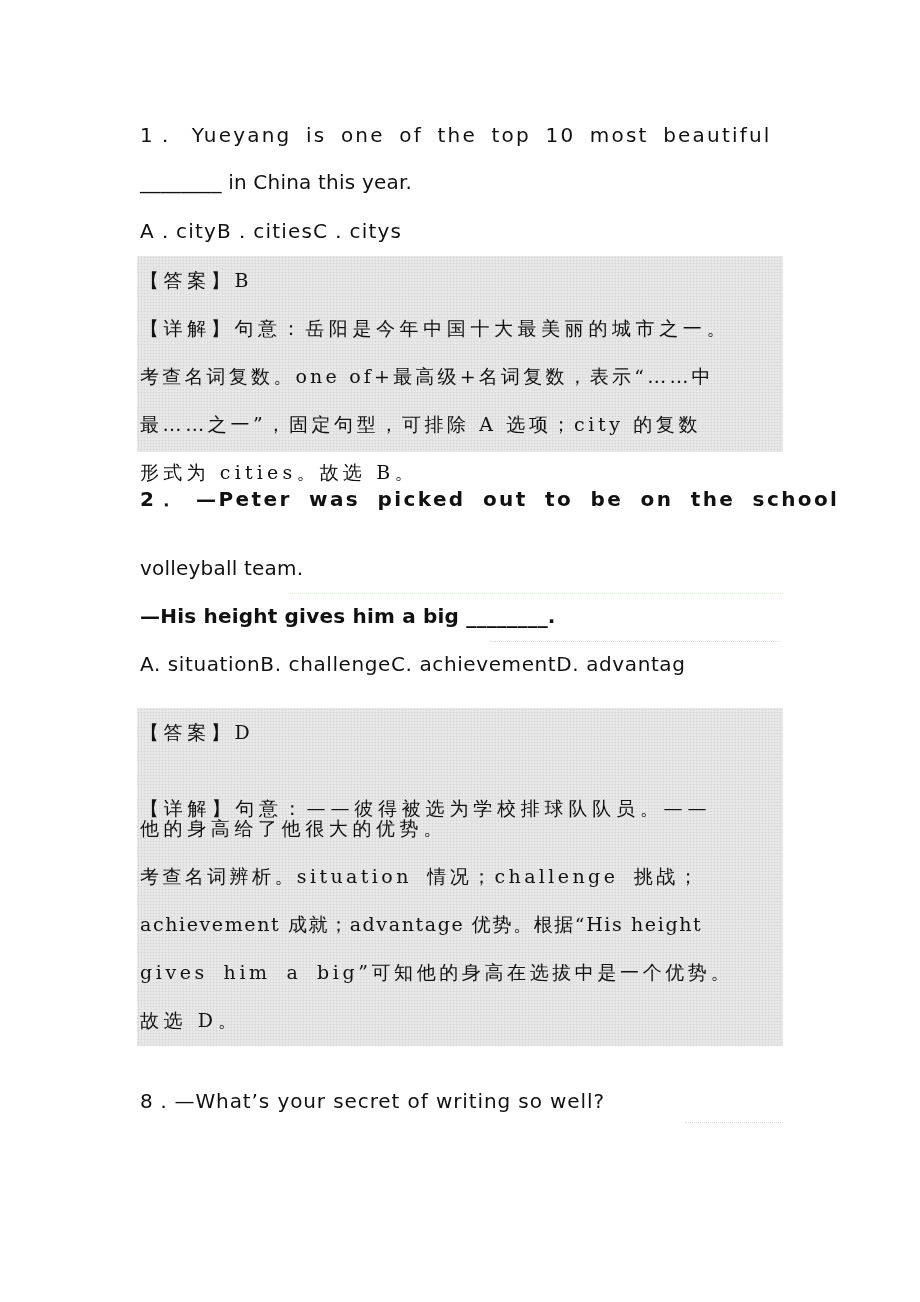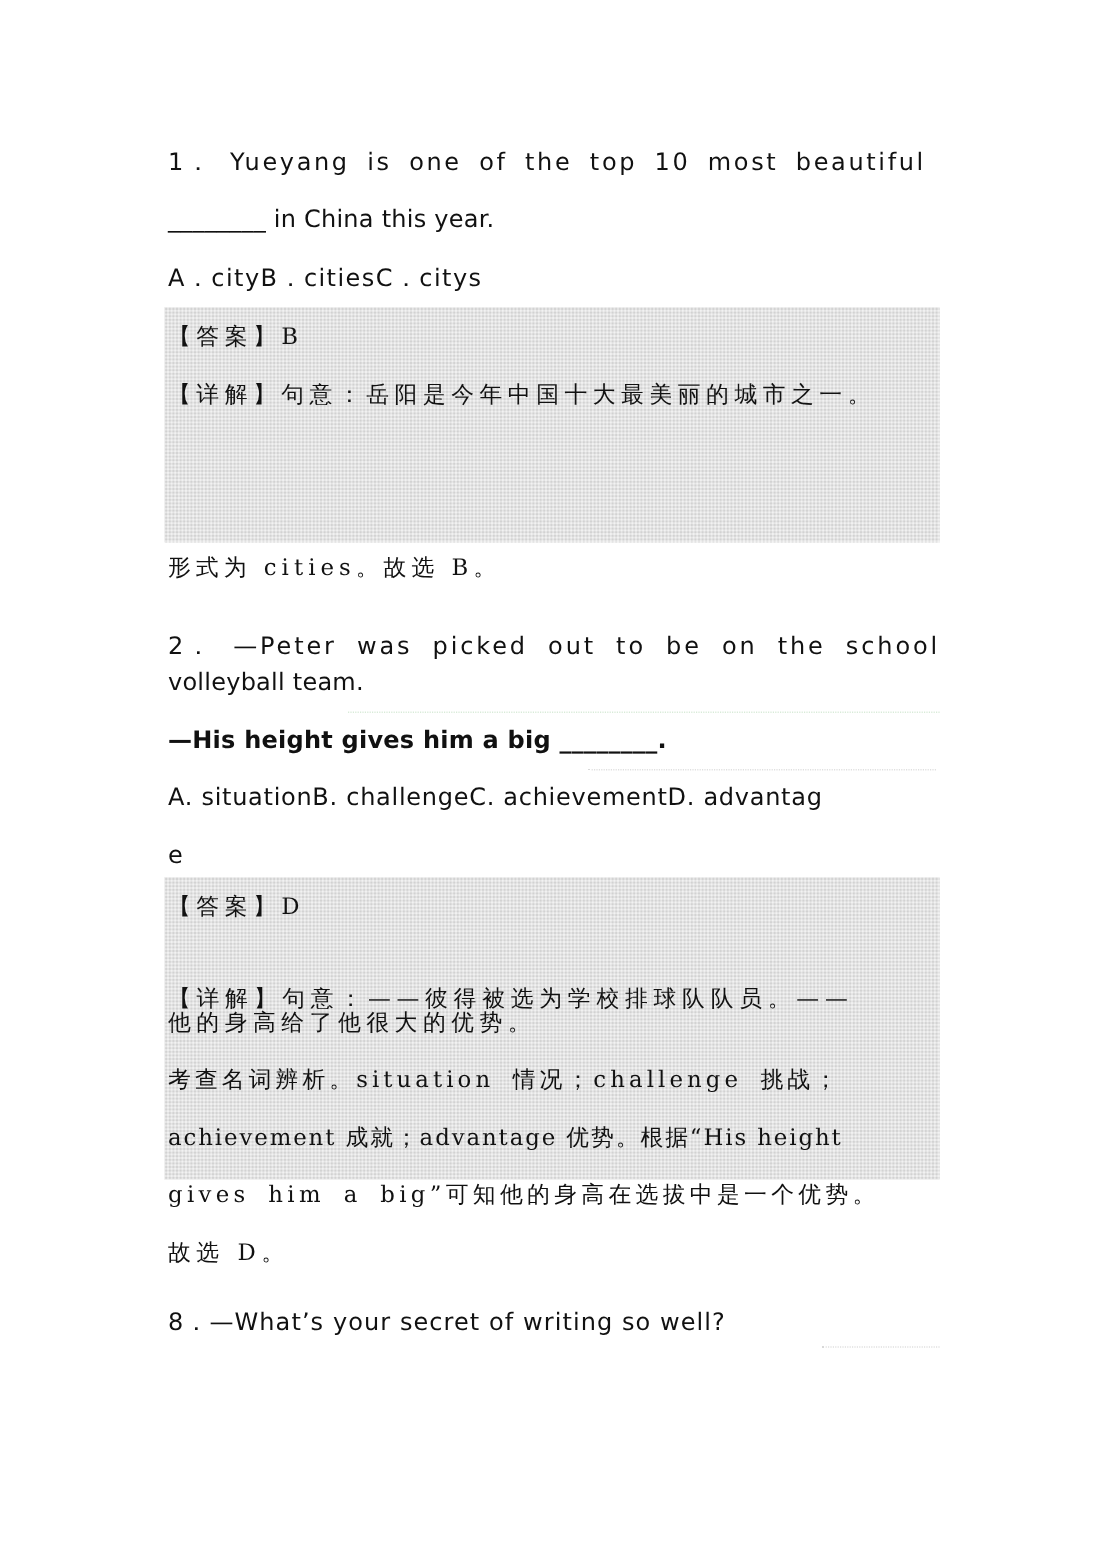--- a/index.html
+++ b/index.html
@@ -63,34 +63,36 @@
 <div class="page">
 
   <div>
     <div class="line q wide" style="top:12px;">1． Yueyang is one of the top 10 most beautiful</div>
     <div class="line q" style="top:60px;">________ in China this year.</div>
     <div class="line q" style="top:108px; letter-spacing:1.2px;">A．cityB．citiesC．citys</div>
 
     <div class="shade" style="top:146px; height:196px;">
       <div class="line cn" style="top:12px; left:3px;">【答案】B</div>
       <div class="line cn" style="top:60px; left:3px;">【详解】句意：岳阳是今年中国十大最美丽的城市之一。</div>
+      <div class="line cn" style="top:108px; left:3px; letter-spacing:3.2px;">考查名词复数。one of+最高级+名词复数，表示“……中</div>
+      <div class="line cn" style="top:156px; left:3px; letter-spacing:3.6px;">最……之一”，固定句型，可排除 A 选项；city 的复数</div>
       <div class="line cn" style="top:204px; left:3px; letter-spacing:4.2px;">形式为 cities。故选 B。</div>
     </div>
   </div>
 
   <div>
-    <div class="line q wide" style="top:415px; letter-spacing:2.4px; word-spacing:8px;">2． —Peter was picked out to be on the school</div>
+    <div class="line q wide" style="top:376px; letter-spacing:2.4px; word-spacing:8px;font-weight:bold;">2． —Peter was picked out to be on the school</div>
     <div class="line q" style="top:446px;">volleyball team.</div>
     <div class="dotline" style="top:483px; left:150px; width:493px;"></div>
     <div class="line q" style="top:494px;font-weight:bold;">—His height gives him a big ________.</div>
     <div class="dotline gray" style="top:531px; left:350px; width:290px;"></div>
     <div class="line q" style="top:542px; letter-spacing:0.6px;">A. situationB. challengeC. achievementD. advantag</div>
     <div class="line q" style="top:590px;">e</div>
 
-    <div class="shade" style="top:621px; height:252px;">
+    <div class="shade" style="top:598px; height:338px;">
       <div class="line cn" style="top:12px; left:3px;">【答案】D</div>
       <div class="line cn" style="top:60px; left:3px; letter-spacing:4.8px;margin-top:28px;">【详解】句意：——彼得被选为学校排球队队员。——</div>
       <div class="line cn" style="top:108px; left:3px;">他的身高给了他很大的优势。</div>
       <div class="line cn" style="top:204px; left:3px; letter-spacing:1.6px;">achievement 成就；advantage 优势。根据“His height</div>
       <div class="line cn" style="top:156px; left:3px; letter-spacing:3.4px; word-spacing:6px;">考查名词辨析。situation 情况；challenge 挑战；</div>
       <div class="line cn" style="top:252px; left:3px; letter-spacing:3.6px; word-spacing:6px;">gives him a big”可知他的身高在选拔中是一个优势。</div>
       <div class="line cn" style="top:300px; left:3px;">故选 D。</div>
     </div>
   </div>
 

